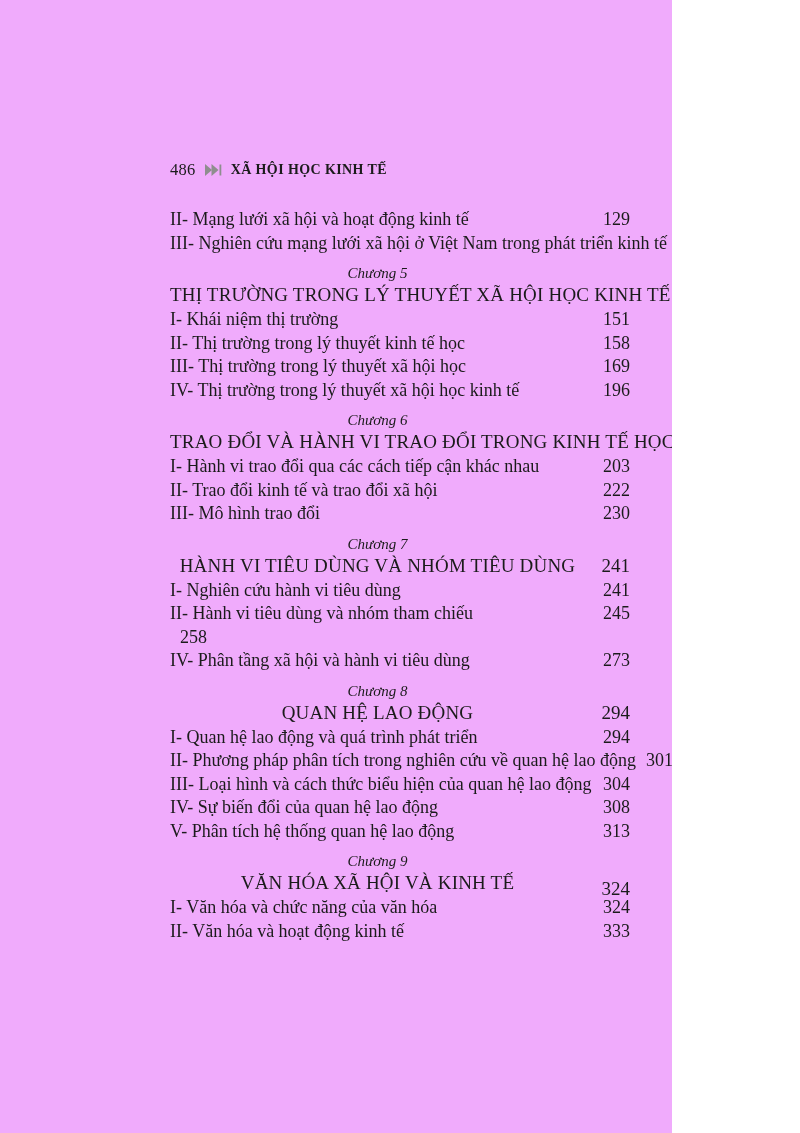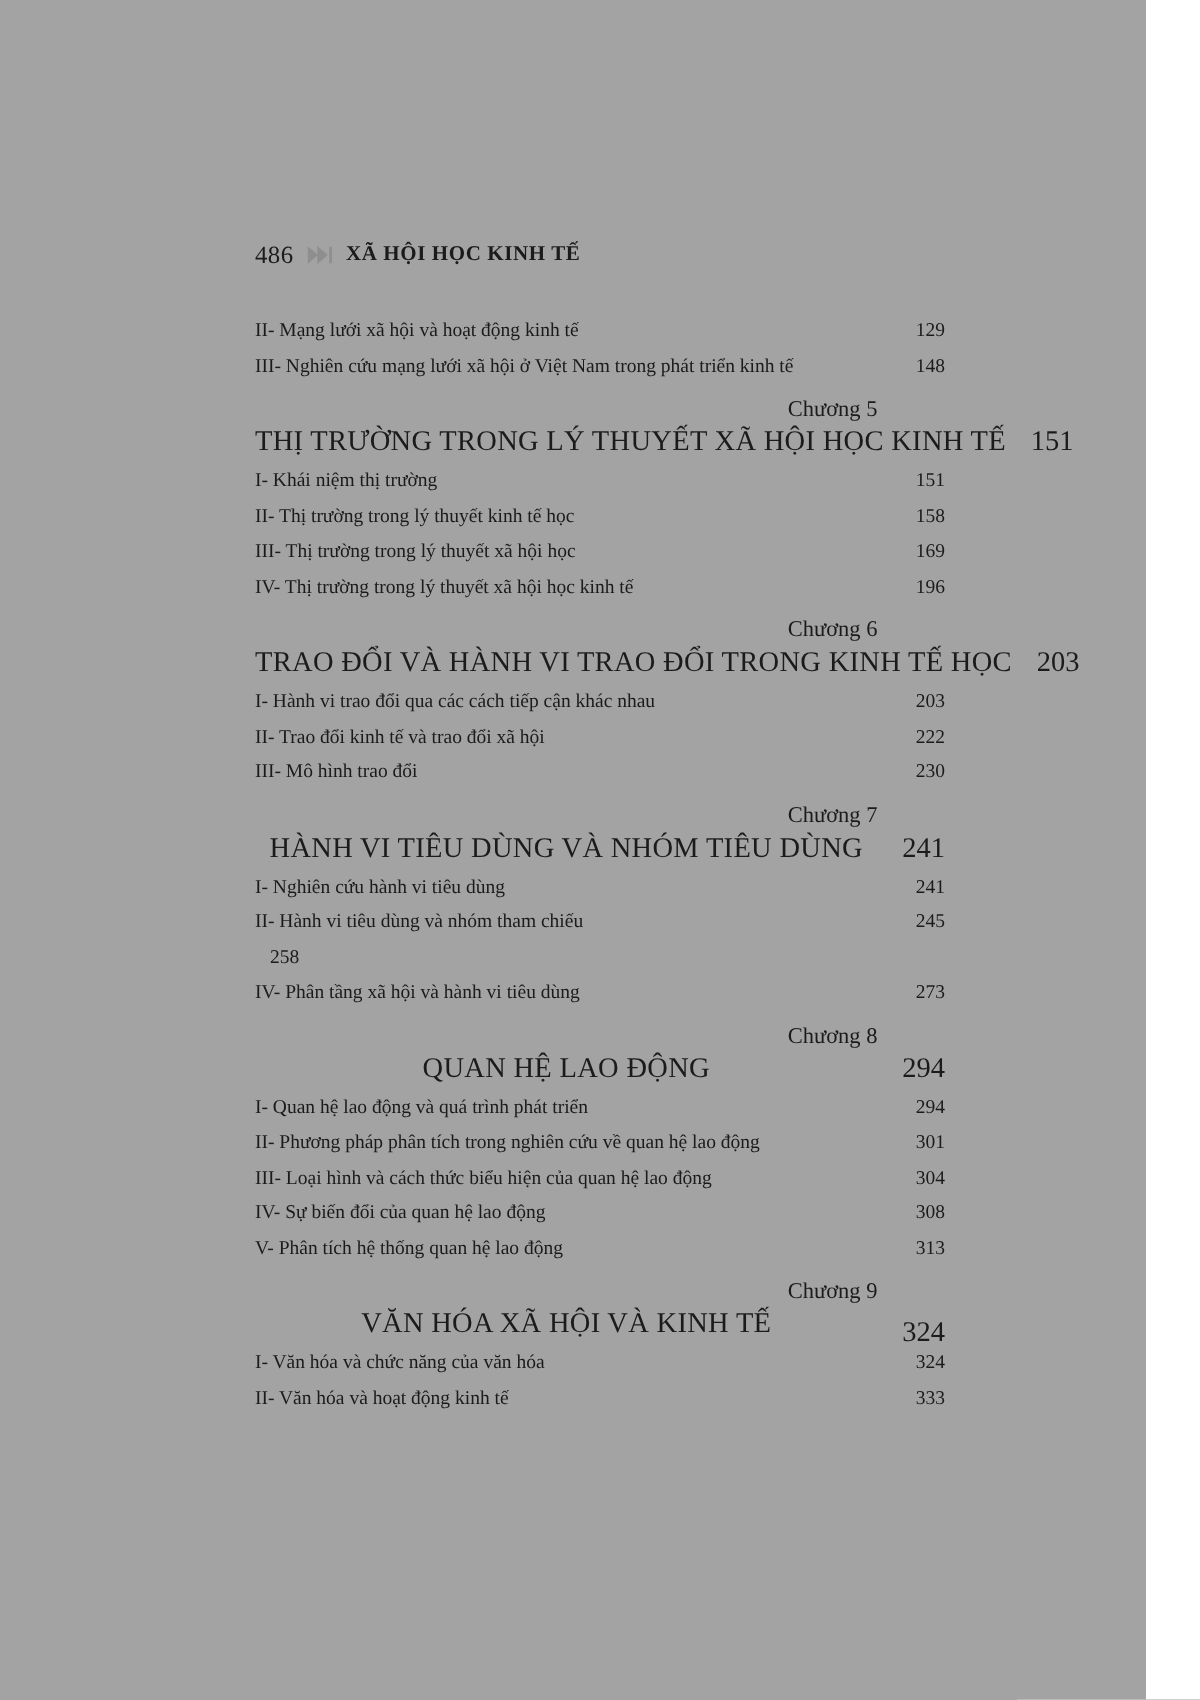--- a/index.html
+++ b/index.html
@@ -4,22 +4,22 @@
 <style>
   html, body { margin: 0; padding: 0; }
   body {
     width: 800px; height: 1133px;
     background: #ffffff;
     color: #1b1b1b;
     font-family: "Liberation Serif", serif;
   }
   .page {
     position: relative;
-    width: 764px; height: 1133px;
-    background: #a3a3a3;
+    width: 672px; height: 1133px;
+    background: #f0abfc;
     overflow: hidden;
   }
   .hdr {
     position: absolute;
     left: 170px; top: 160px;
     display: flex;
     align-items: center;
     gap: 9px;
     white-space: nowrap;
   }
@@ -30,21 +30,22 @@
     font-size: 14px;
     letter-spacing: 0.4px;
   }
   .toc {
     position: absolute;
     left: 170px; top: 208px;
     width: 460px;
   }
   .toc-section.ch { margin-top: 9px; }
   .ch-label {
-    text-align: right;
+    text-align: center;
+    font-style: italic;
     font-size: 15px;
     line-height: 18px;
     padding-right: 45px; 
   }
   .ch-title-row {
     display: flex;
     align-items: baseline;
     font-size: 19px;
     line-height: 26px;
     white-space: nowrap;
@@ -56,21 +57,21 @@
   }
   .ch-title-row .pg {
     width: 45px;
     text-align: right;
     flex: none;
   }
   .row {
     display: flex;
     justify-content: space-between;
     align-items: center;
-    font-size: 13px;
+    font-size: 18px;
     line-height: 23.5px;
     white-space: nowrap;
   }
   .row .lbl { flex: 0 1 auto; }
   .row .pg { margin-left: 10px; flex: none; }
 </style>
 </head>
 <body>
 
 <div class="page">

